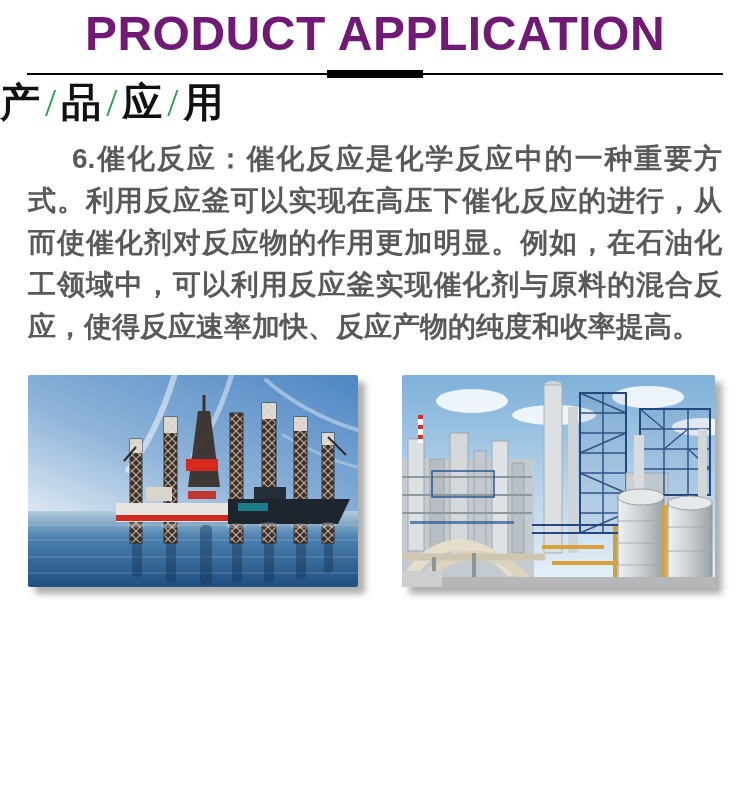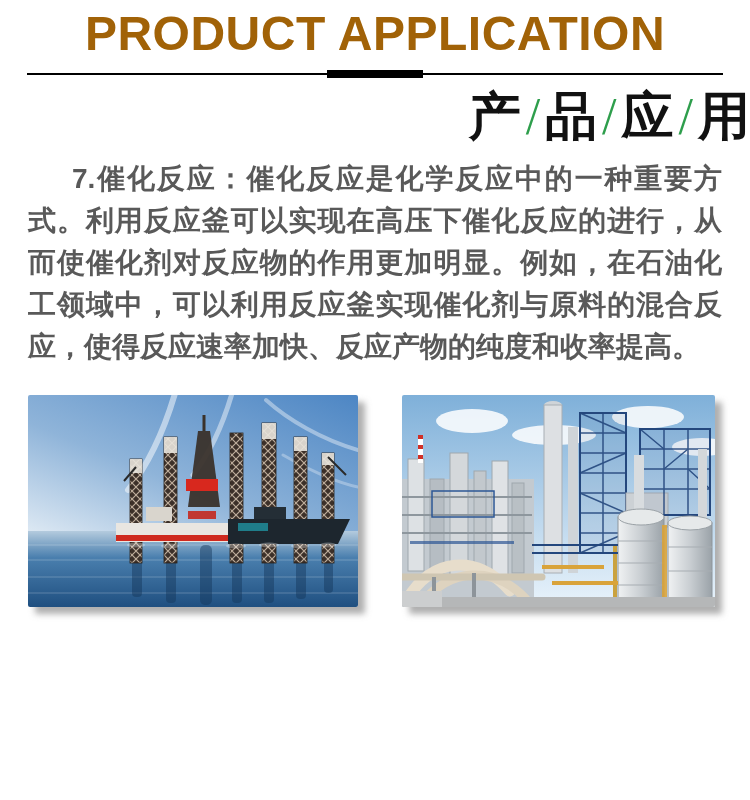--- a/index.html
+++ b/index.html
@@ -6,38 +6,38 @@
   body {
     width: 750px; height: 800px; overflow: hidden;
     font-family: "Liberation Sans", sans-serif;
   }
   .page { width: 750px; }
 
   
   .title-en {
     margin: 8px 0 0 0;
     text-align: center;
-    color: #a16207;
+    color: #701a75;
     font-size: 48px;
     font-weight: bold;
     letter-spacing: 0.5px;
     line-height: 1.1;
   }
 
   
   .divider { position: relative; height: 8px; margin: 9px 27px 0 27px; }
   .divider .line { position: absolute; left: 0; right: 0; top: 3px; height: 2px; background: #000; }
   .divider .bar { position: absolute; left: 50%; top: 0; transform: translateX(-50%); width: 96px; height: 8px; background: #000; }
 
   
   .title-cn {
-    margin: 12px 0 0 0;
-    text-align: right;
+    margin: 4px 0 0 0;
+    text-align: left;
     font-family: "Liberation Serif", "DejaVu Serif", serif;
-    font-size: 52px;
+    font-size: 40px;
     font-weight: bold;
     color: #111;
     line-height: 1.05;
   }
   .title-cn .sep { color: #2E9E4C; font-weight: 400; padding: 0 5px; }
 
   
   .content { padding: 0 28px; margin-top: 14px; }
   .content p {
     margin: 0;
@@ -75,21 +75,21 @@
   <div class="divider">
     <div class="line"></div>
     <div class="bar"></div>
   </div>
 
   <h2 class="title-cn">
     <span>产</span><span class="sep">/</span><span>品</span><span class="sep">/</span><span>应</span><span class="sep">/</span><span>用</span>
   </h2>
 
   <div class="content">
-    <p>7.催化反应：催化反应是化学反应中的一种重要方式。利用反应釜可以实现在高压下催化反应的进行，从而使催化剂对反应物的作用更加明显。例如，在石油化工领域中，可以利用反应釜实现催化剂与原料的混合反应，使得反应速率加快、反应产物的纯度和收率提高。</p>
+    <p>6.催化反应：催化反应是化学反应中的一种重要方式。利用反应釜可以实现在高压下催化反应的进行，从而使催化剂对反应物的作用更加明显。例如，在石油化工领域中，可以利用反应釜实现催化剂与原料的混合反应，使得反应速率加快、反应产物的纯度和收率提高。</p>
   </div>
 
   <div class="photos">
 
     <div class="photo">
       <svg width="330" height="212" viewBox="0 0 330 212" xmlns="http://www.w3.org/2000/svg">
         <defs>
           <linearGradient id="skyL" x1="1" y1="0" x2="0" y2="1">
             <stop offset="0" stop-color="#4d86c4"></stop>
             <stop offset="0.6" stop-color="#8fb4d9"></stop>

